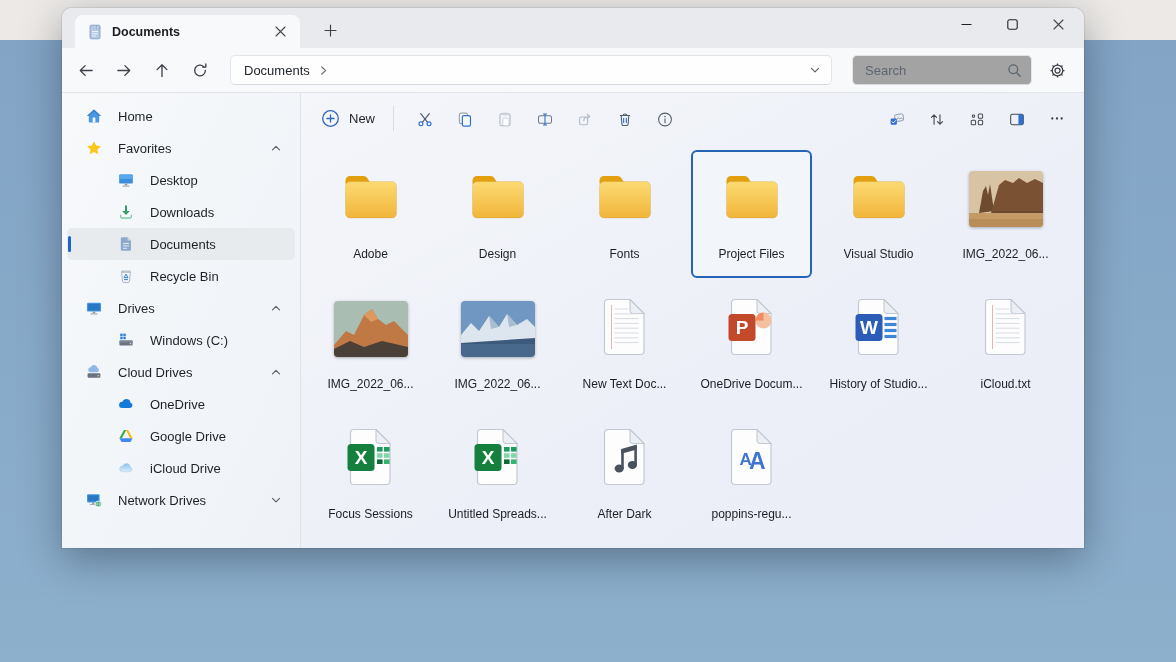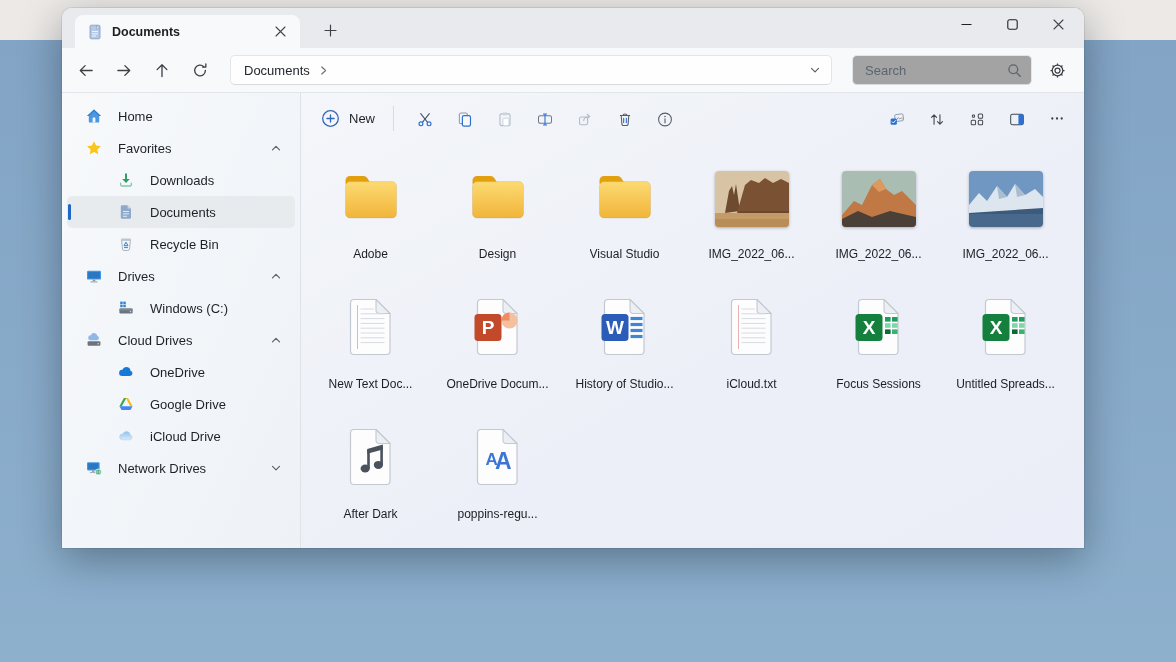--- a/index.html
+++ b/index.html
@@ -213,20 +213,31 @@
           <span class="side-label">Favorites</span>
           <span class="side-chevron">
             <svg width="12" height="12" viewBox="0 0 12 12">
               <path d="M2.5 7.8 L6 4.3 L9.5 7.8" fill="none" stroke="#5a616b" stroke-width="1.2" stroke-linecap="round" stroke-linejoin="round"></path>
             </svg>
           </span>
         </div>
         <div class="side-item lvl1">
           <span class="side-icon">
             <svg width="16" height="16" viewBox="0 0 16 16">
+              <rect x="1.2" y="2.4" width="13.6" height="9.2" rx="1.2" fill="#3a8ede"></rect>
+              <rect x="1.2" y="2.4" width="13.6" height="4.6" rx="1.2" fill="#5aa7ec"></rect>
+              <rect x="6.7" y="11.6" width="2.6" height="1.8" fill="#8d97a2"></rect>
+              <rect x="4.4" y="13.4" width="7.2" height="1.3" rx="0.65" fill="#a6aeb8"></rect>
+            </svg>
+          </span>
+          <span class="side-label">Desktop</span>
+        </div>
+        <div class="side-item lvl1">
+          <span class="side-icon">
+            <svg width="16" height="16" viewBox="0 0 16 16">
               <path d="M7 1.5 h2 V7 h2.8 L8 11 L4.2 7 H7 Z" fill="#2f9e68"></path>
               <path d="M2.6 11.2 v1.4 a1.4 1.4 0 0 0 1.4 1.4 h8 a1.4 1.4 0 0 0 1.4 -1.4 v-1.4" fill="none" stroke="#84c7a6" stroke-width="1.4" stroke-linecap="round"></path>
             </svg>
           </span>
           <span class="side-label">Downloads</span>
         </div>
         <div class="side-item lvl1 selected">
           <span class="accent-bar"></span>
           <span class="side-icon">
             <svg width="16" height="16" viewBox="0 0 16 16">
@@ -505,20 +516,52 @@
                       <stop offset="0" stop-color="#fcda72"></stop>
                       <stop offset="1" stop-color="#f1b53a"></stop>
                     </linearGradient>
                   </defs>
                   <path d="M10 4 h13.5 a4.5 4.5 0 0 1 3.8 2.1 l3.6 5.6 H5.5 V8.5 A4.5 4.5 0 0 1 10 4 Z" fill="#e2a00f"></path>
                   <rect x="5.5" y="9.6" width="51" height="36.4" rx="4.5" fill="url(#fgrad)"></rect>
                   <rect x="5.5" y="9.6" width="51" height="36.4" rx="4.5" fill="none" stroke="rgba(160,110,0,0.2)" stroke-width="0.8"></rect>
                 </svg></span>
             </div>
             <div class="tile-label">Design</div>
+          </div>
+          <div class="tile">
+            <div class="tile-icon">
+              <span><svg width="62" height="50" viewBox="0 0 62 50">
+                  <defs>
+                    <linearGradient id="fgrad" x1="0" y1="0" x2="0" y2="1">
+                      <stop offset="0" stop-color="#fcda72"></stop>
+                      <stop offset="1" stop-color="#f1b53a"></stop>
+                    </linearGradient>
+                  </defs>
+                  <path d="M10 4 h13.5 a4.5 4.5 0 0 1 3.8 2.1 l3.6 5.6 H5.5 V8.5 A4.5 4.5 0 0 1 10 4 Z" fill="#e2a00f"></path>
+                  <rect x="5.5" y="9.6" width="51" height="36.4" rx="4.5" fill="url(#fgrad)"></rect>
+                  <rect x="5.5" y="9.6" width="51" height="36.4" rx="4.5" fill="none" stroke="rgba(160,110,0,0.2)" stroke-width="0.8"></rect>
+                </svg></span>
+            </div>
+            <div class="tile-label">Fonts</div>
+          </div>
+          <div class="tile selected">
+            <div class="tile-icon">
+              <span><svg width="62" height="50" viewBox="0 0 62 50">
+                  <defs>
+                    <linearGradient id="fgrad" x1="0" y1="0" x2="0" y2="1">
+                      <stop offset="0" stop-color="#fcda72"></stop>
+                      <stop offset="1" stop-color="#f1b53a"></stop>
+                    </linearGradient>
+                  </defs>
+                  <path d="M10 4 h13.5 a4.5 4.5 0 0 1 3.8 2.1 l3.6 5.6 H5.5 V8.5 A4.5 4.5 0 0 1 10 4 Z" fill="#e2a00f"></path>
+                  <rect x="5.5" y="9.6" width="51" height="36.4" rx="4.5" fill="url(#fgrad)"></rect>
+                  <rect x="5.5" y="9.6" width="51" height="36.4" rx="4.5" fill="none" stroke="rgba(160,110,0,0.2)" stroke-width="0.8"></rect>
+                </svg></span>
+            </div>
+            <div class="tile-label">Project Files</div>
           </div>
           <div class="tile">
             <div class="tile-icon">
               <span><svg width="62" height="50" viewBox="0 0 62 50">
                   <defs>
                     <linearGradient id="fgrad" x1="0" y1="0" x2="0" y2="1">
                       <stop offset="0" stop-color="#fcda72"></stop>
                       <stop offset="1" stop-color="#f1b53a"></stop>
                     </linearGradient>
                   </defs>

